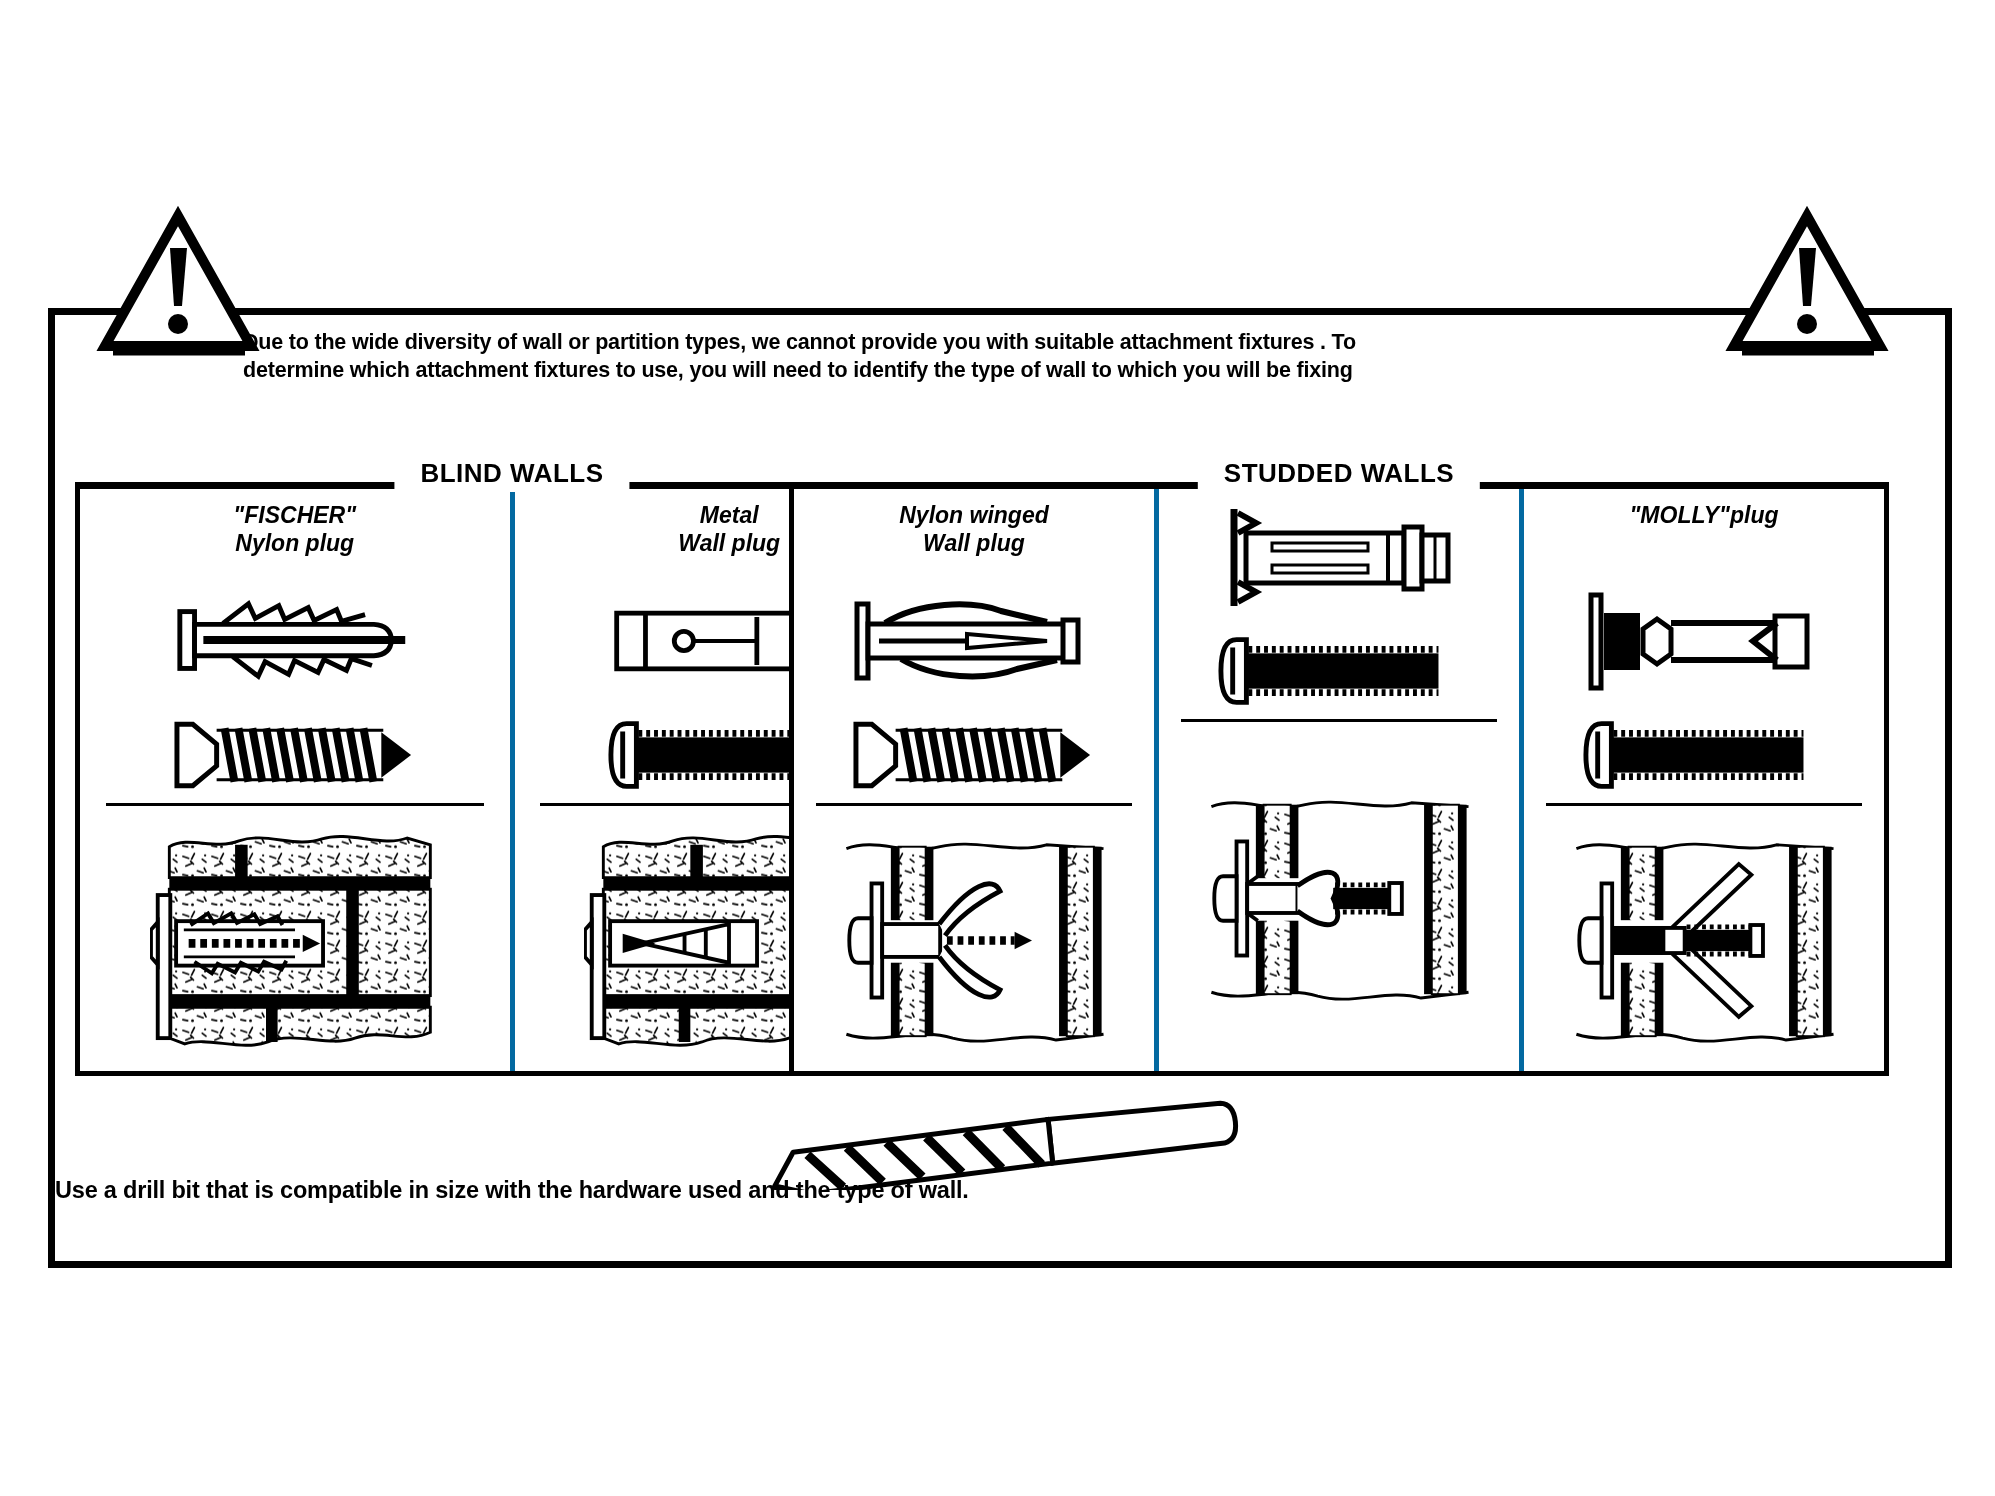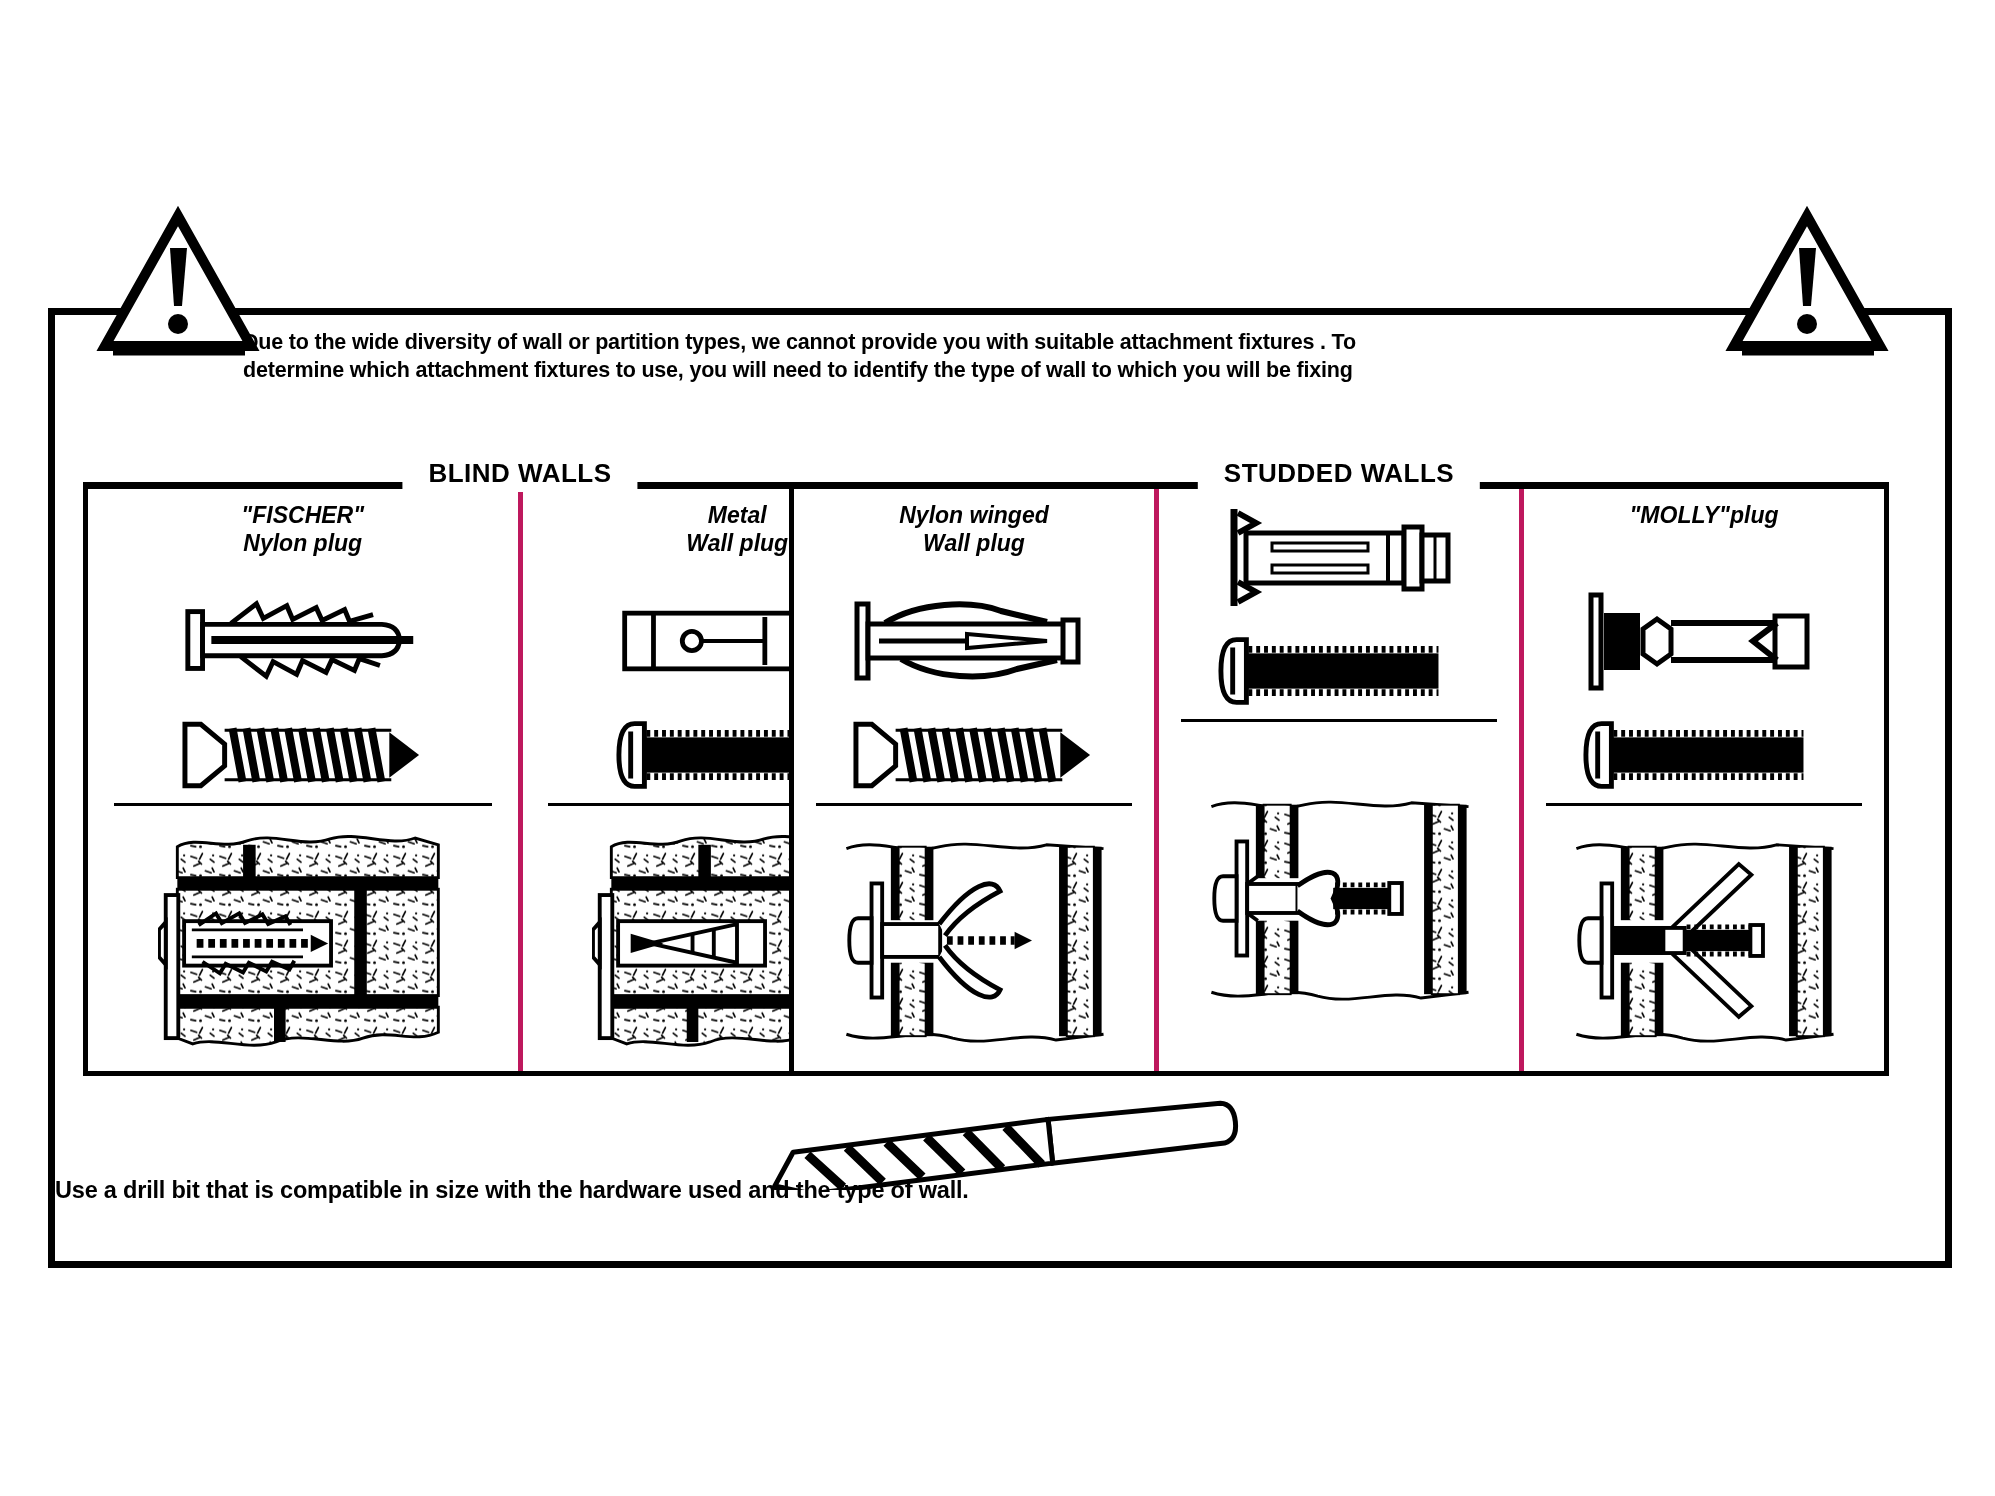--- a/index.html
+++ b/index.html
@@ -21,30 +21,30 @@
   .intro { position:absolute; left:188px; top:14px; width:1250px; }
   .intro .line {
     font-size:21.5px; font-weight:bold; line-height:27.5px; letter-spacing:-0.2px;
     white-space:nowrap;
   }
   
   .group {
     position:absolute; top:167px; height:594px; background:#fff;
     border:5px solid #000; border-top:7px solid #000;
   }
-  .group.blind   { left:28px;  width:874px; }
+  .group.blind   { left:20px;  width:874px; }
   .group.studded { left:734px; width:1100px; }
   .gtitle {
     position:absolute; top:-31px; left:50%; transform:translateX(-50%);
     background:#fff; padding:0 26px 3px 26px; font-size:26px; font-weight:bold;
     letter-spacing:0.5px; white-space:nowrap; z-index:3;
   }
   .cols { display:flex; height:100%; align-items:stretch; }
   .col { flex:1 1 0; display:flex; flex-direction:column; align-items:center; min-width:0; }
-  .col + .col { border-left:5px solid #be185d; }
+  .col + .col { border-left:5px solid #0369a1; }
   .ctitle {
     height:84px; padding-top:12px; text-align:center;
     font-size:23px; font-weight:bold; font-style:italic; line-height:28px;
     white-space:nowrap;
   }
   .plugarea  { height:136px; display:flex; align-items:center; justify-content:center; width:100%; }
   .screwarea { height:92px;  display:flex; align-items:center; justify-content:center; width:100%; }
   .sep { width:88%; border-top:3px solid #000; margin:2px auto 2px auto; }
   .xsecarea { flex:1; display:flex; align-items:center; justify-content:center; width:100%; }
   

